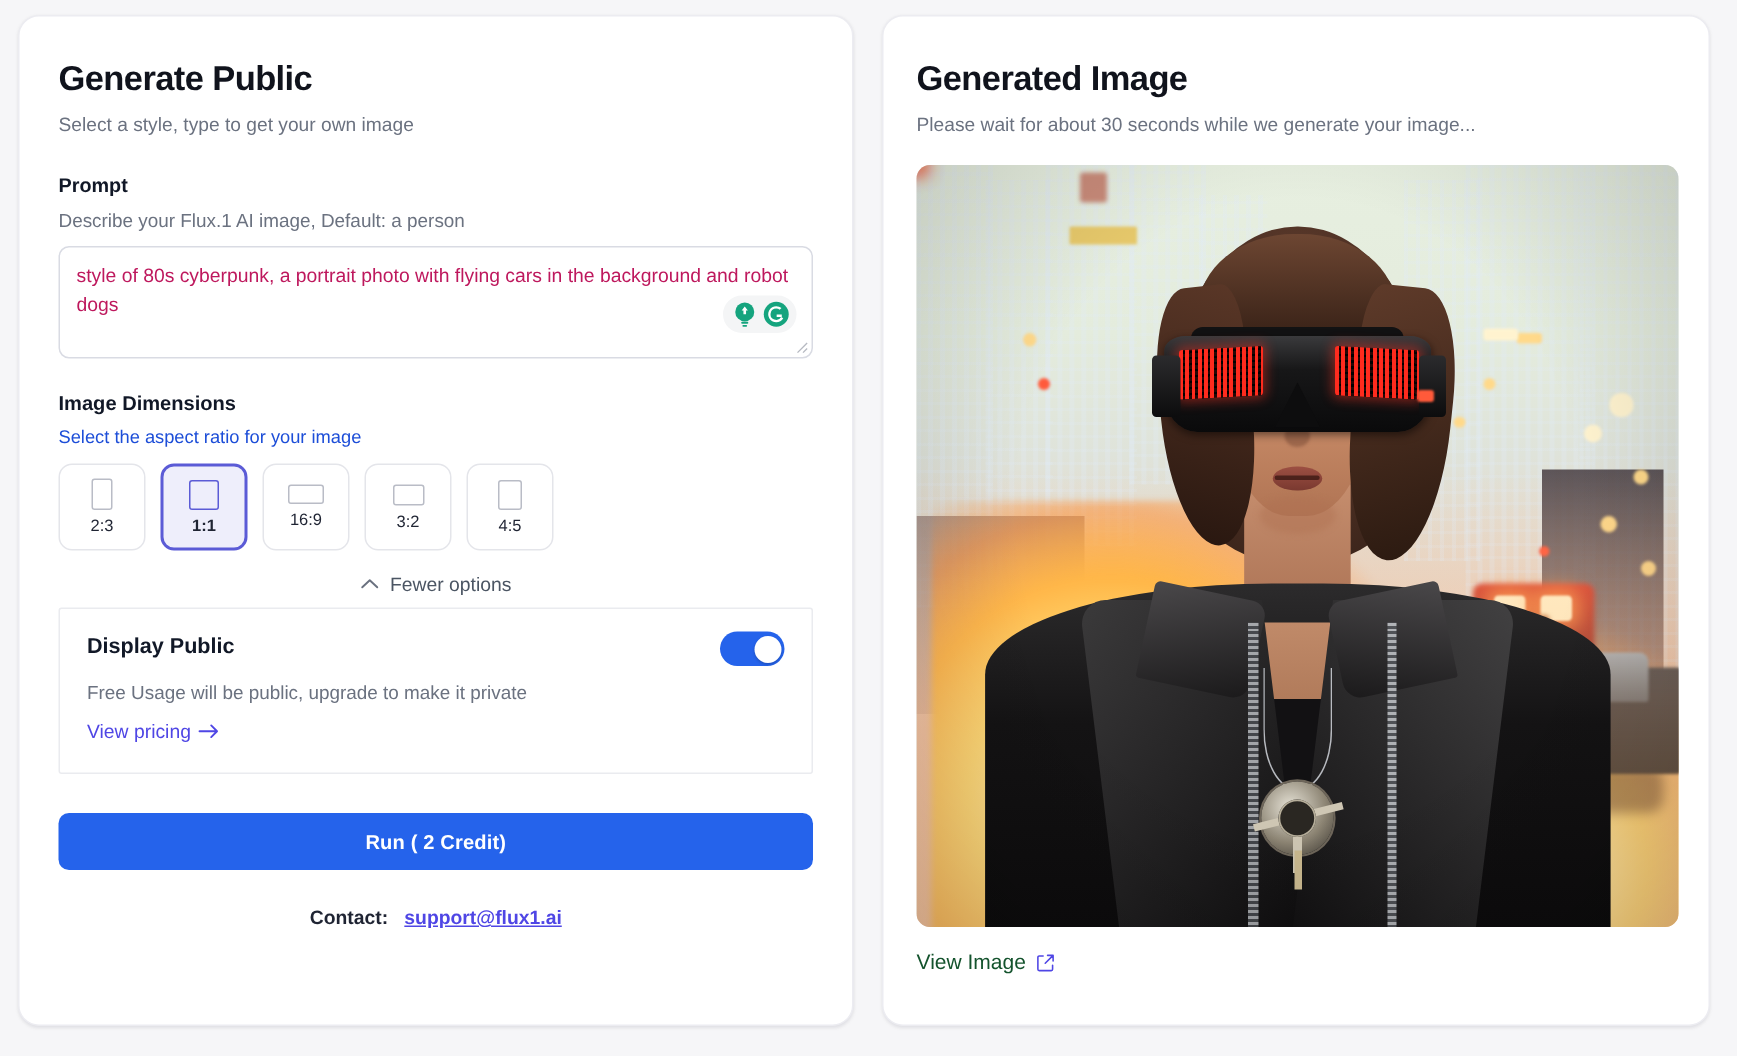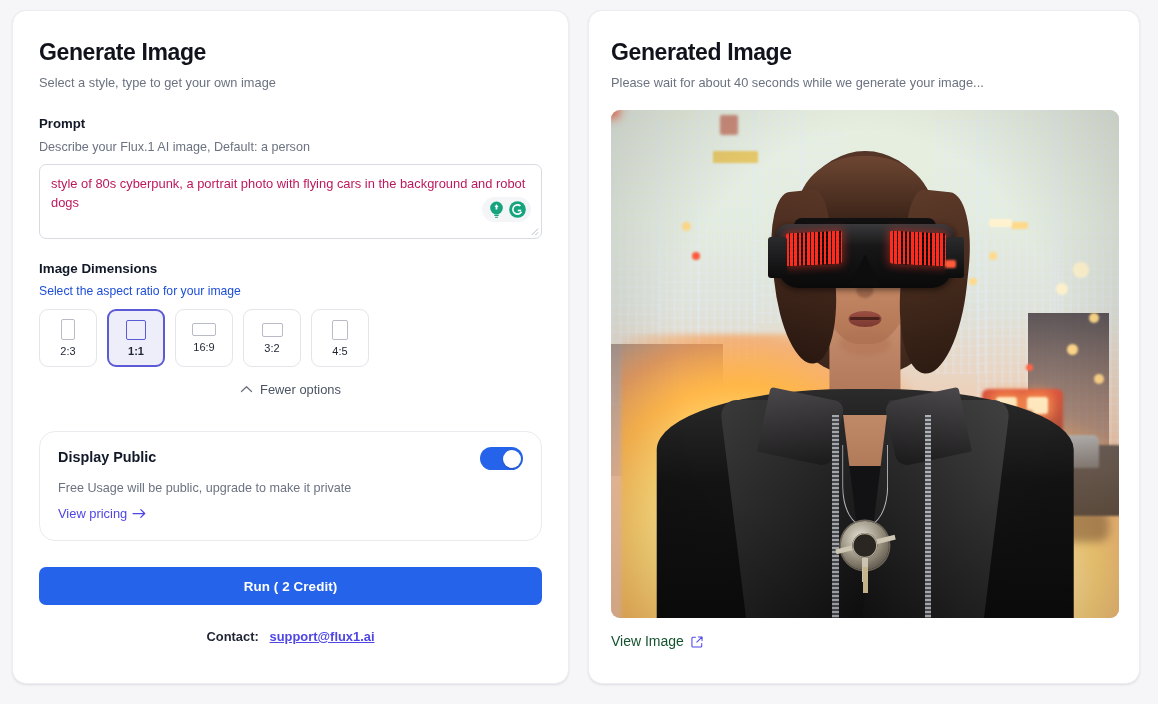--- a/index.html
+++ b/index.html
@@ -82,22 +82,22 @@
   .ratio-label { font-size: 11px; color: #1f2433; margin-top: 5px; font-weight: 400; }
   .ratio-tile.sel .ratio-label { font-weight: 700; }
 
   .fewer {
     margin-top: 15px; display: flex; align-items: center; justify-content: center;
     gap: 7px; color: #4b5563; font-size: 12.9px; cursor: pointer;
   }
 
   
   .pub-card {
-    margin-top: 34px;
-    border: 1px solid #eaebef; border-radius: 16px;
+    margin-top: 8px;
+    border: 1px solid #eaebef; border-radius: 2px;
     padding: 17px 34px 18px 18px;
     position: relative;
     background: #fff;
   }
   .pub-title { font-size: 14.4px; font-weight: 700; color: #111827; margin: 0; }
   .pub-desc  { font-size: 12.6px; color: #6b7280; margin: 16px 0 0 0; }
   .pub-link  { font-size: 12.9px; color: #4f46e5; margin: 11px 0 0 0; display: inline-flex; align-items: center; gap: 5px; cursor: pointer; }
   .toggle {
     position: absolute; right: 18px; top: 15px;
     width: 43px; height: 23px; border-radius: 12px; background: #2563eb;
@@ -435,21 +435,21 @@
   }
 </style>
 </head>
 <body>
 
 <div class="page">
 
   <div class="card" id="left-card">
     <div class="lc-pad">
 
-      <h1 class="card-title">Generate Image</h1>
+      <h1 class="card-title">Generate Public</h1>
       <p class="card-sub">Select a style, type to get your own image</p>
 
       <div style="height:26px"></div>
 
       <p class="field-label">Prompt</p>
       <p class="field-help">Describe your Flux.1 AI image, Default: a person</p>
 
       <div class="prompt-box">
         <div class="prompt-text">style of 80s cyberpunk, a portrait photo with flying cars in the background and robot dogs</div>
 
@@ -528,21 +528,21 @@
         <span>&nbsp;</span>
         <span class="mail">support@flux1.ai</span>
       </div>
 
     </div>
   </div>
 
   <div class="card" id="right-card">
     <div class="rc-pad">
       <h1 class="card-title">Generated Image</h1>
-      <p class="card-sub">Please wait for about 40 seconds while we generate your image...</p>
+      <p class="card-sub">Please wait for about 30 seconds while we generate your image...</p>
 
       <div class="gen-wrap">
         <div class="art">
           <div class="sky"></div>
 
           <div class="bldg bL1 winrow"></div>
           <div class="bldg bL2 winrow"></div>
           <div class="bldg bL3 winrow"></div>
           <div class="bldg bL4 winrow"></div>
           <div class="bldg bL5 winrow"></div>

